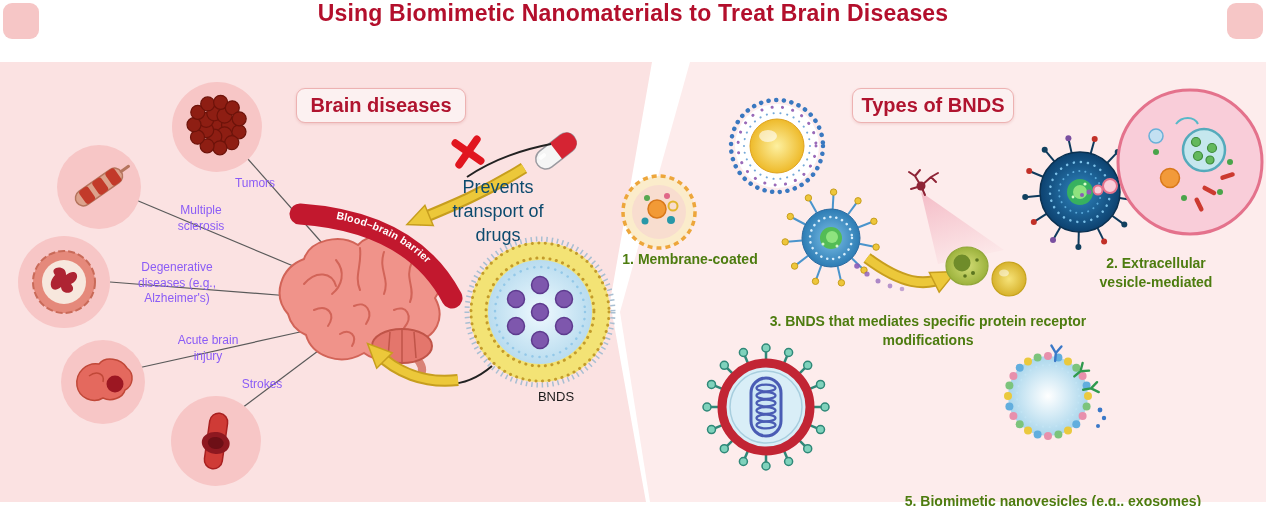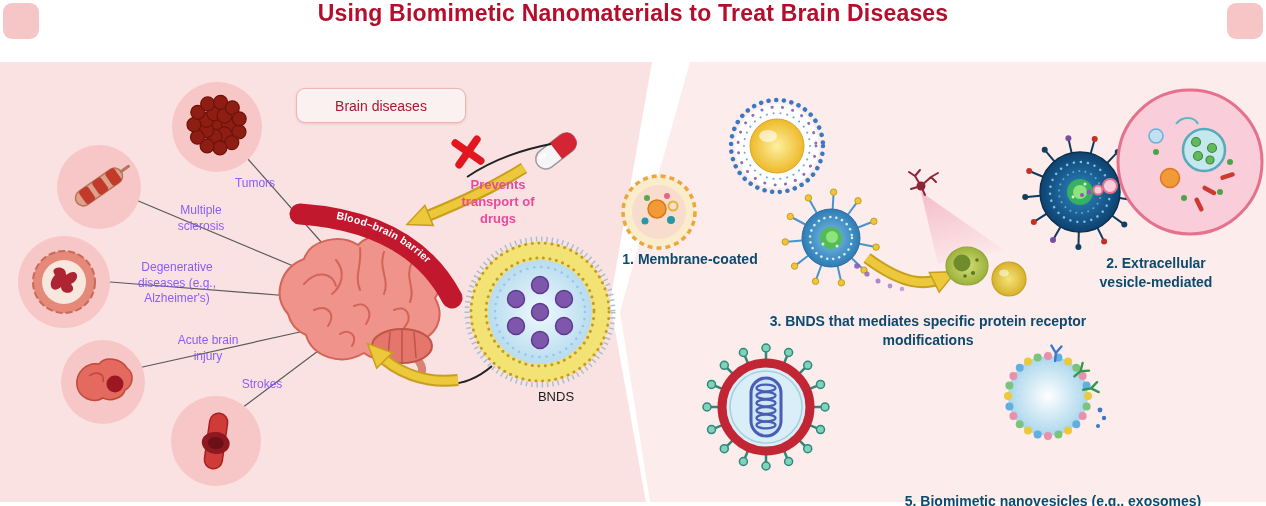--- a/index.html
+++ b/index.html
@@ -11,25 +11,25 @@
   .corner{position:absolute;width:36px;height:36px;border-radius:9px;background:#f6c6c6;top:3px}
   .corner.tl{left:3px}.corner.tr{right:3px}
   .panel{position:absolute;top:62px;height:440px}
   .panel.left{left:0;width:660px;background:#fbe2e2;
     clip-path:polygon(0 0,652px 0,610px 240px,646px 440px,0 440px)}
   .panel.right{left:0;width:1266px;background:#fdecec;
     clip-path:polygon(690px 0,1266px 0,1266px 440px,650px 440px,620px 250px)}
   svg.art{position:absolute;left:0;top:0;pointer-events:none}
   .tag{position:absolute;display:flex;align-items:center;justify-content:center;
     background:#fcf1f1;border:1.5px solid #edb2b2;border-radius:9px;color:#b0142f;
-    font-weight:normal;font-size:14px;box-shadow:0 1px 3px rgba(180,60,60,.18)}
+    font-weight:bold;font-size:20px;box-shadow:0 1px 3px rgba(180,60,60,.18)}
   .dlabel{position:absolute;font-size:12px;line-height:1.3;color:#8b5cf6;text-align:center}
-  .note{position:absolute;font-size:13px;line-height:1.32;font-weight:bold;color:#ec4899;text-align:center}
+  .note{position:absolute;font-size:18px;line-height:1.32;font-weight:normal;color:#0c4a6e;text-align:center}
   .caption{position:absolute;font-size:13px;color:#1a1a1a;text-align:center}
-  .tlabel{position:absolute;font-size:14px;line-height:1.35;font-weight:bold;color:#0c4a6e;text-align:center}
+  .tlabel{position:absolute;font-size:14px;line-height:1.35;font-weight:bold;color:#4d7c0f;text-align:center}
 </style>
 </head>
 <body>
 
 <div class="stage">
 
   <div class="header">
     <div class="corner tl"></div>
     <h1 class="title">Using Biomimetic Nanomaterials to Treat Brain Diseases</h1>
     <div class="corner tr"></div>
@@ -449,20 +449,21 @@
       </g>
       <g fill="#3a78c8">
         <circle cx="52" cy="14" r="2.4"></circle>
           <circle cx="56" cy="22" r="2.2"></circle>
           <circle cx="50" cy="30" r="2"></circle>
       </g>
     </g>
   </svg>
 
   <div class="tag" style="left:296px;top:88px;width:170px;height:35px">Brain diseases</div>
+  <div class="tag" style="left:852px;top:88px;width:162px;height:35px">Types of BNDS</div>
 
   <div class="dlabel" style="left:224px;top:176px;width:62px">Tumors</div>
   <div class="dlabel" style="left:160px;top:203px;width:82px">Multiple sclerosis</div>
   <div class="dlabel" style="left:166px;top:333px;width:84px">Acute brain injury</div>
   <div class="dlabel" style="left:118px;top:260px;width:118px">Degenerative diseases (e.g., Alzheimer's)</div>
   <div class="dlabel" style="left:230px;top:377px;width:64px">Strokes</div>
   <div class="note" style="left:450px;top:176px;width:96px">Prevents transport of drugs</div>
   <div class="caption" style="left:526px;top:389px;width:60px">BNDS</div>
 
   <div class="tlabel" style="left:601px;top:250px;width:178px">1. Membrane-coated</div>

